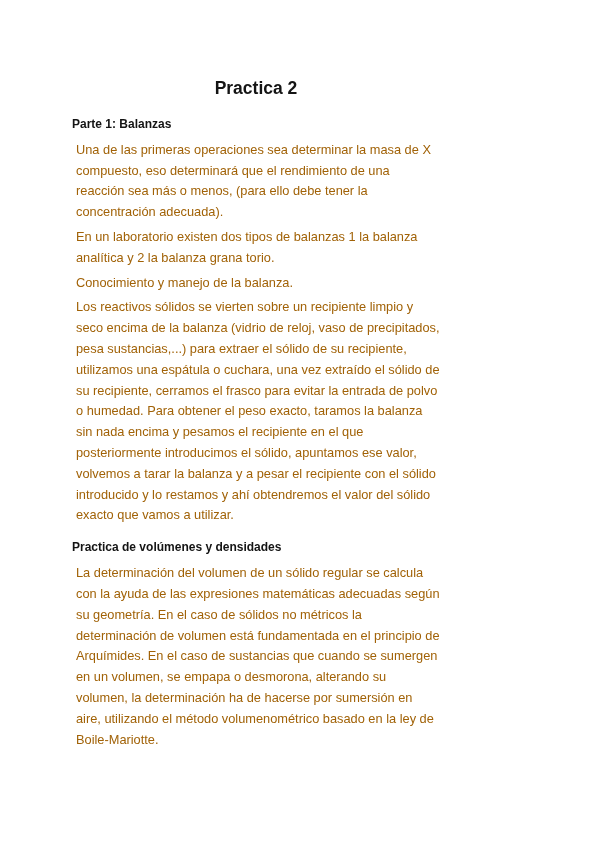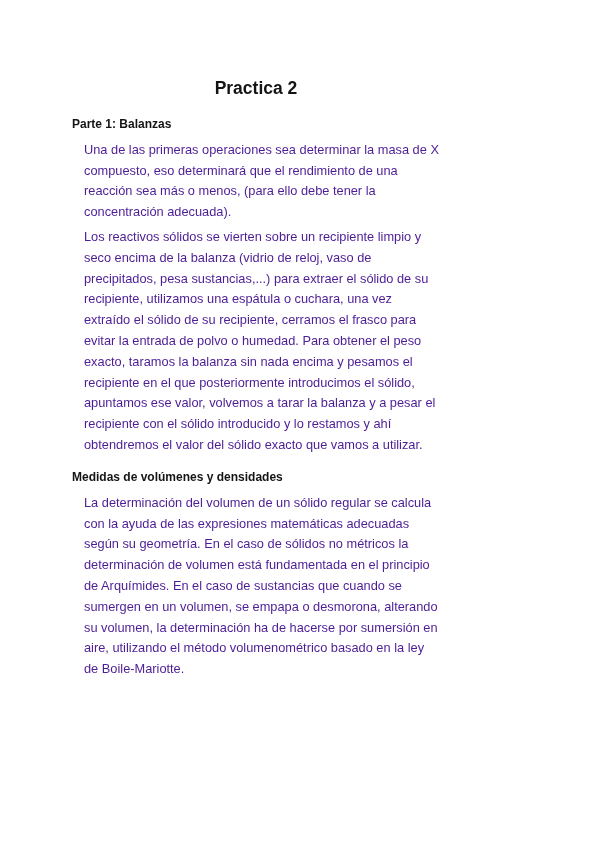--- a/index.html
+++ b/index.html
@@ -27,32 +27,34 @@
   }
   .h2 {
     font-size: 12px;
     font-weight: 700;
     color: #141414;
     line-height: 1.5;
     margin: 12px 0 7px 0;
   }
   .para {
     font-size: 12.8px;
-    color: #4c1d95;
+    color: #a16207;
     line-height: 20.8px;
-    margin: 0 0 4px 12px;
+    margin: 0 0 4px 4px;
   }
 </style>
 </head>
 <body>
 
 <div class="page">
   <h1 class="doc-title">Practica 2</h1>
 
   <h2 class="h2">Parte 1: Balanzas</h2>
   <p class="para">Una de las primeras operaciones sea determinar la masa de X compuesto, eso determinará que el rendimiento de una reacción sea más o menos, (para ello debe tener la concentración adecuada).</p>
+  <p class="para">En un laboratorio existen dos tipos de balanzas 1 la balanza analítica y 2 la balanza grana torio.</p>
 
+  <p class="para">Conocimiento y manejo de la balanza.</p>
 
   <p class="para">Los reactivos sólidos se vierten sobre un recipiente limpio y seco encima de la balanza (vidrio de reloj, vaso de precipitados, pesa sustancias,...) para extraer el sólido de su recipiente, utilizamos una espátula o cuchara, una vez extraído el sólido de su recipiente, cerramos el frasco para evitar la entrada de polvo o humedad. Para obtener el peso exacto, taramos la balanza sin nada encima y pesamos el recipiente en el que posteriormente introducimos el sólido, apuntamos ese valor, volvemos a tarar la balanza y a pesar el recipiente con el sólido introducido y lo restamos y ahí obtendremos el valor del sólido exacto que vamos a utilizar.</p>
 
-  <h2 class="h2">Medidas de volúmenes y densidades</h2>
+  <h2 class="h2">Practica de volúmenes y densidades</h2>
   <p class="para">La determinación del volumen de un sólido regular se calcula con la ayuda de las expresiones matemáticas adecuadas según su geometría. En el caso de sólidos no métricos la determinación de volumen está fundamentada en el principio de Arquímides. En el caso de sustancias que cuando se sumergen en un volumen, se empapa o desmorona, alterando su volumen, la determinación ha de hacerse por sumersión en aire, utilizando el método volumenométrico basado en la ley de Boile-Mariotte.</p>
 </div>
 
 </body></html>

